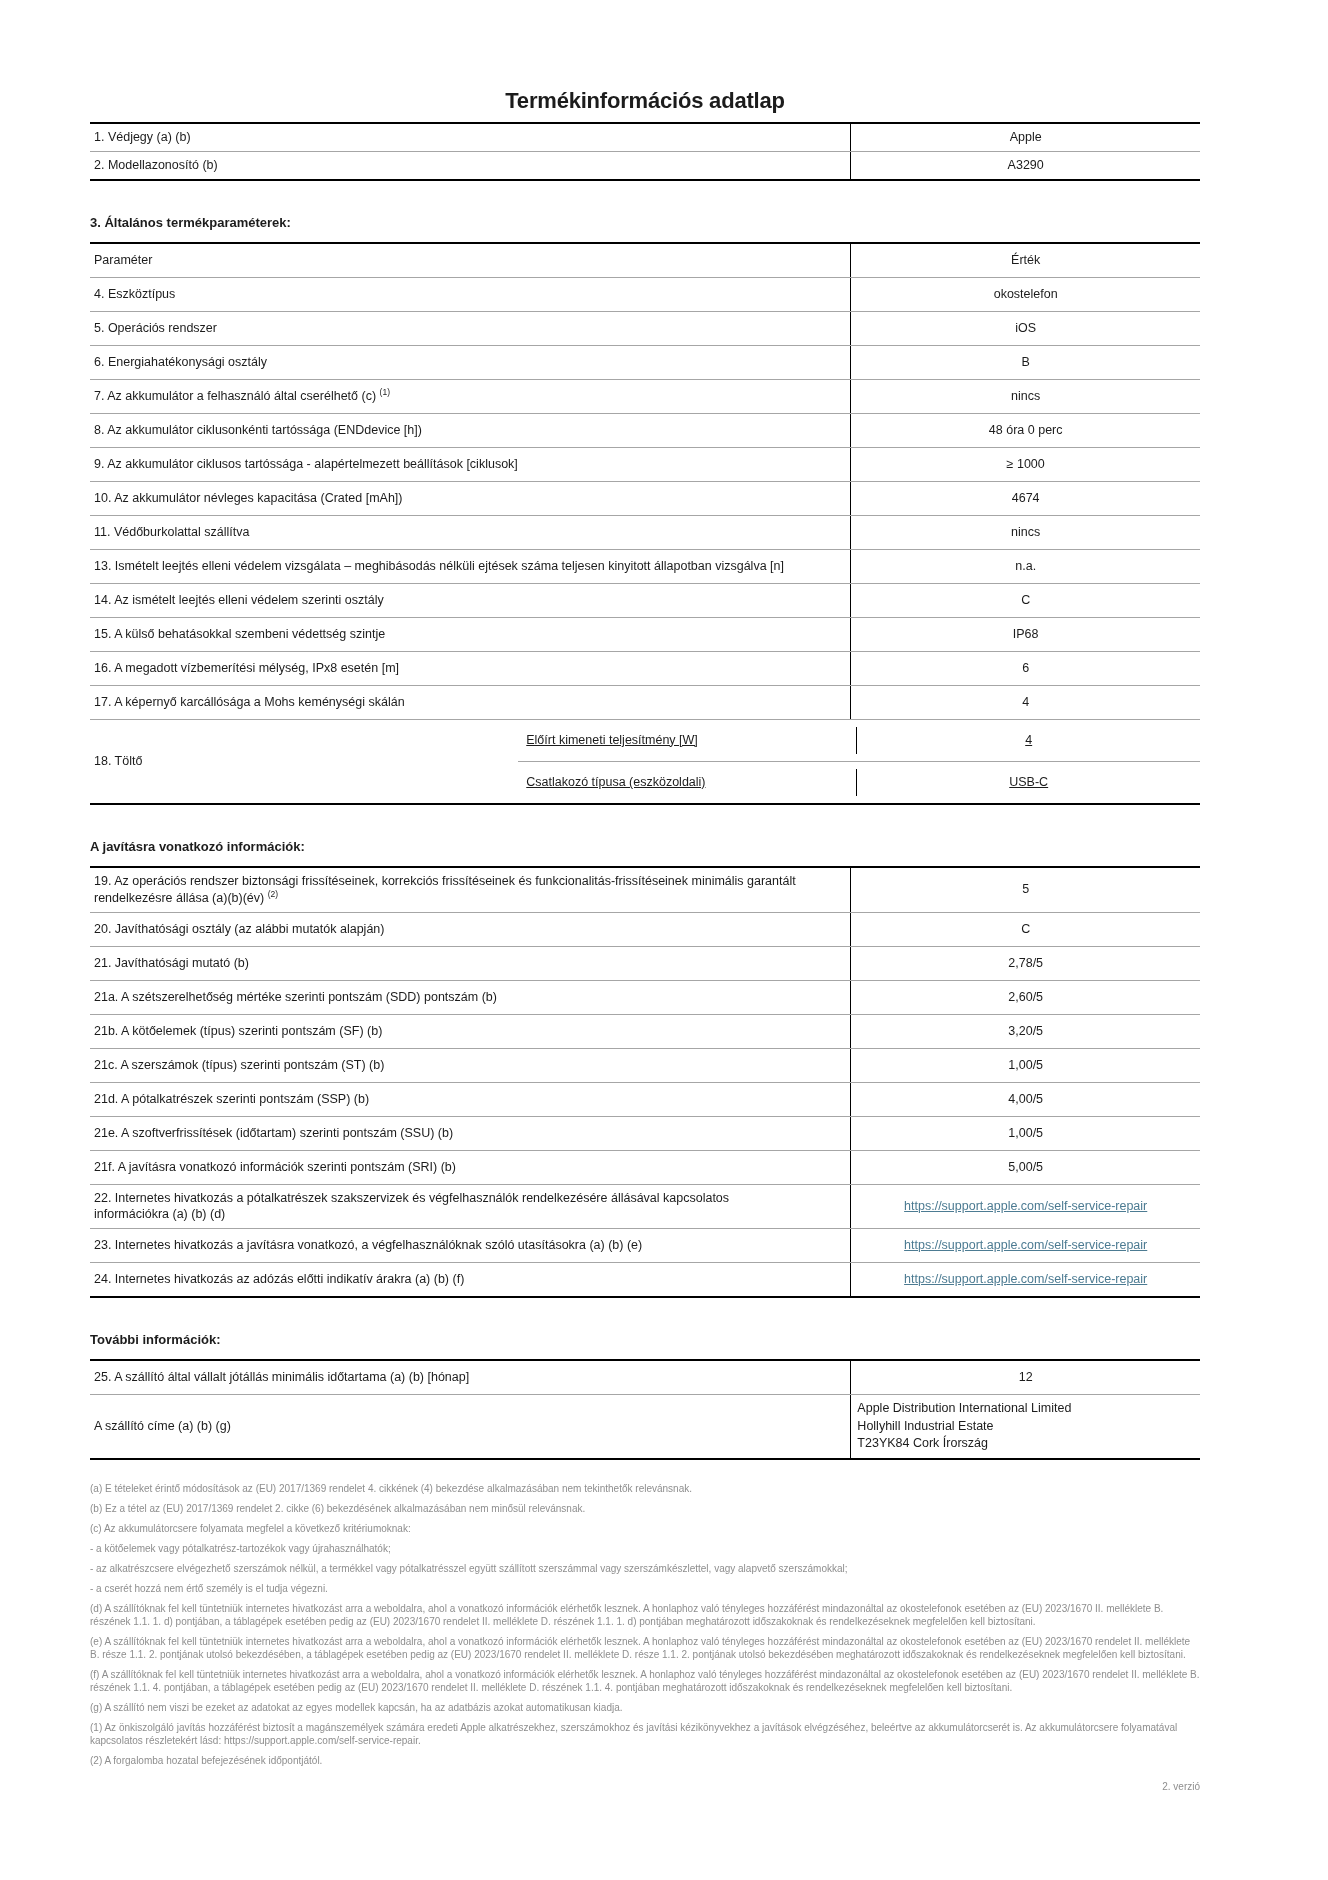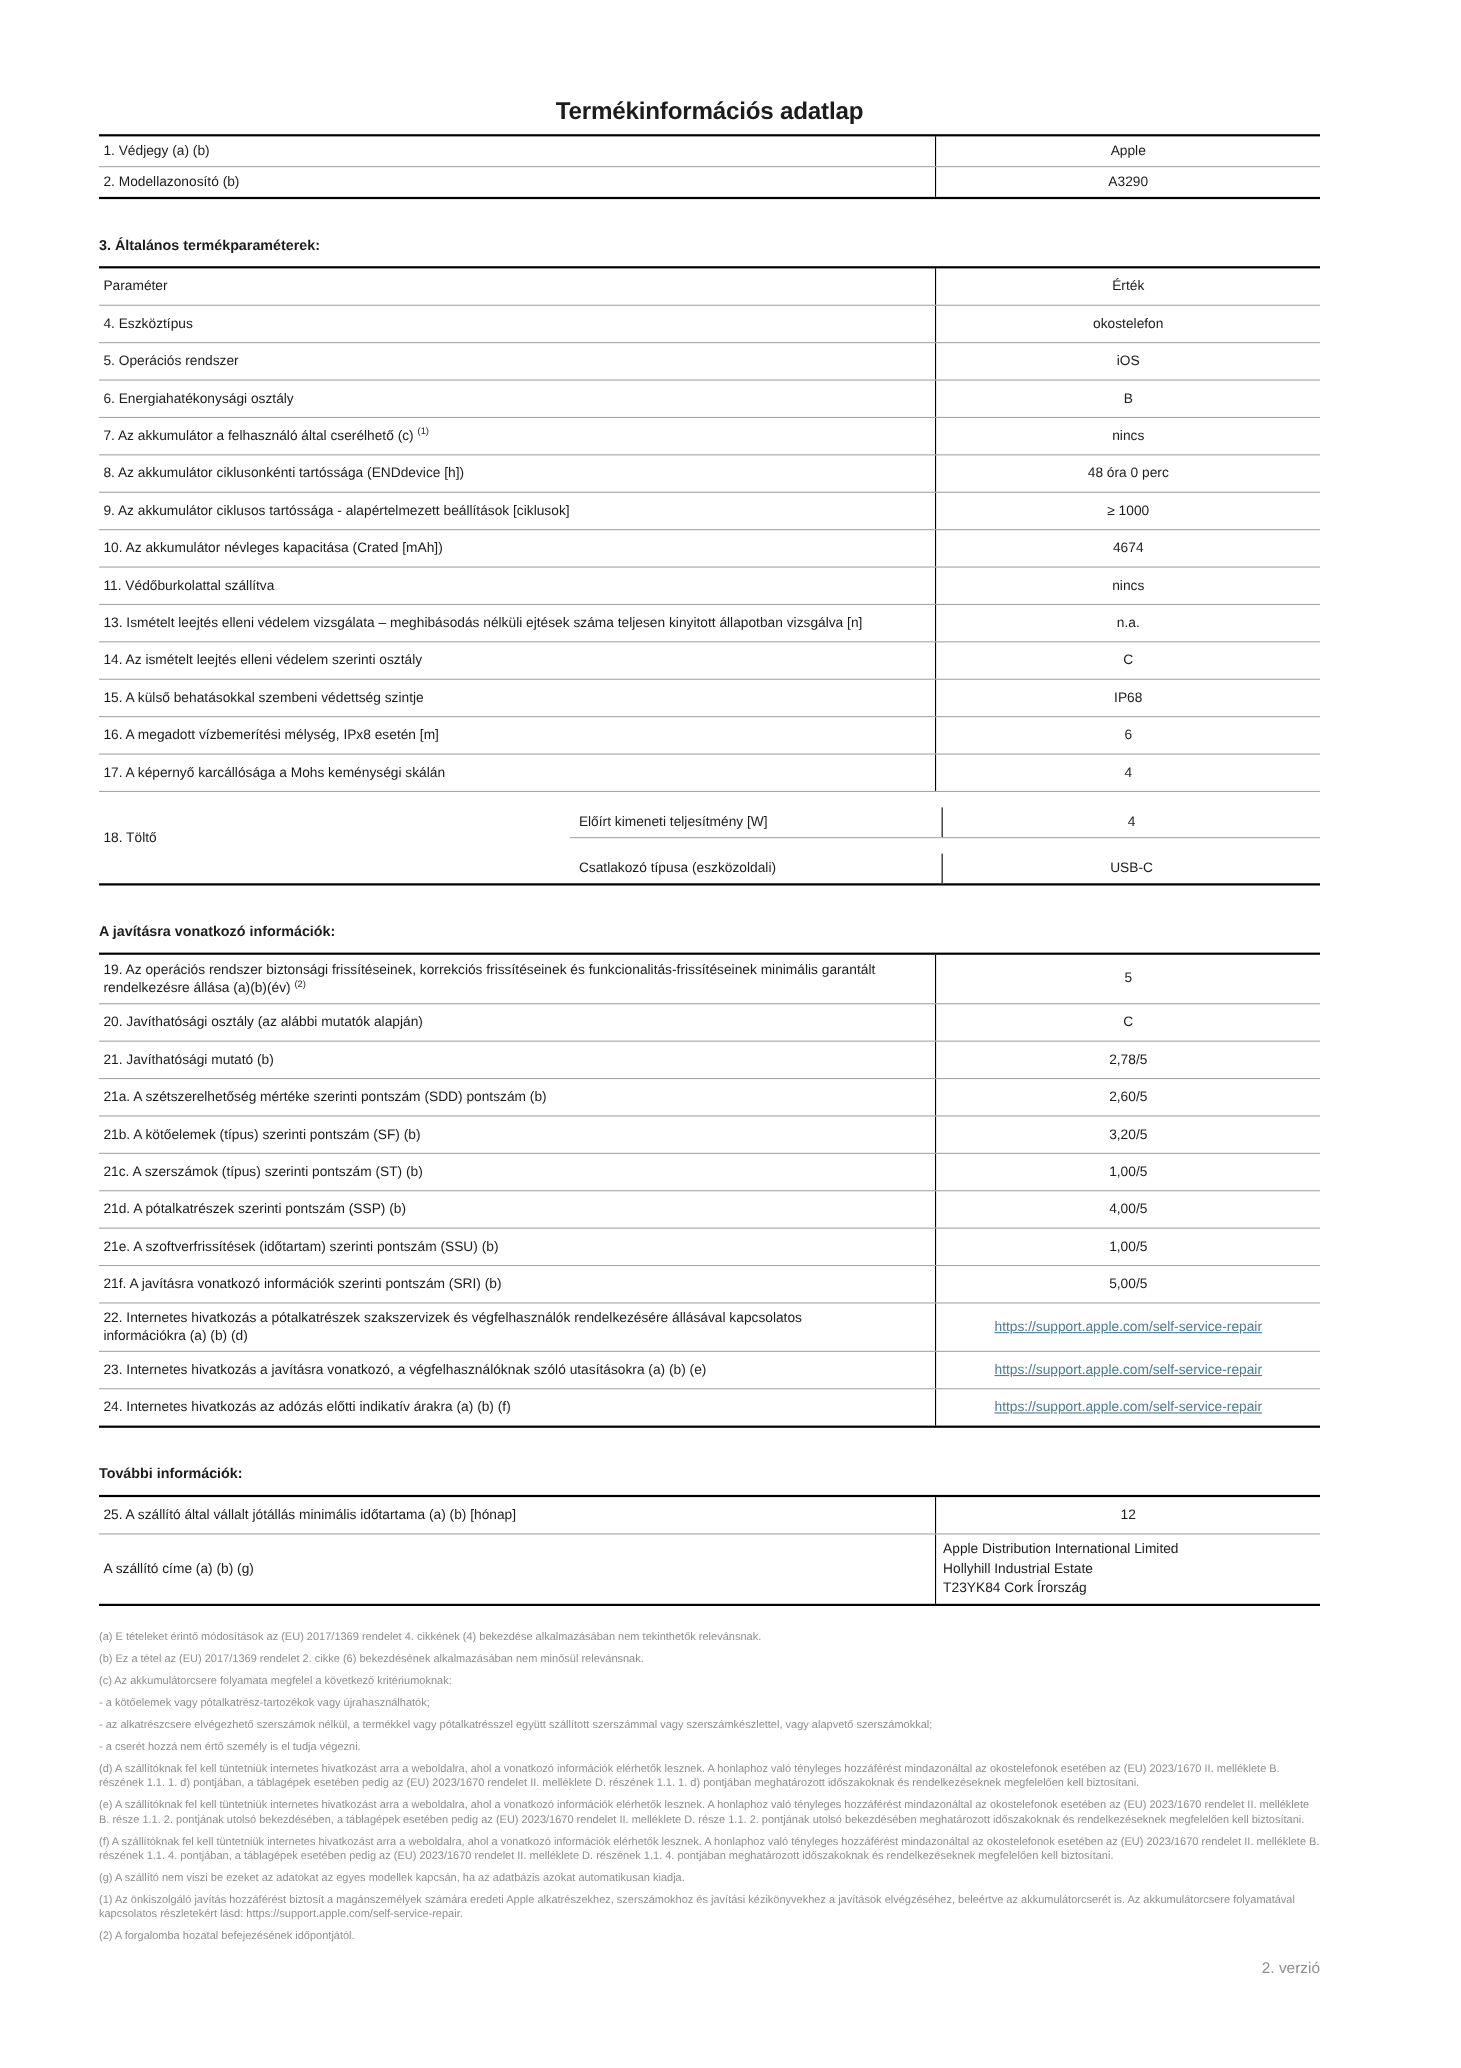--- a/index.html
+++ b/index.html
@@ -24,29 +24,29 @@
     width:31.5%;border-left:1px solid #000;
     display:flex;align-items:center;justify-content:center;
     text-align:center;padding:5px 6px;line-height:1.35;box-sizing:border-box;margin-left:40px;
   }
   .cell-value.left{justify-content:flex-start;text-align:left;padding-left:6px;}
   sup{font-size:8.5px;line-height:0;}
   .section-heading{font-weight:bold;font-size:13px;margin:34px 0 12px 0;}
   .charger-row{padding:0;}
   .charger-label{width:37.5%;flex:none;}
   .charger-sub{flex:1;display:flex;flex-direction:column;}
-  .sub-row{display:flex;align-items:flex-end;min-height:41px;flex:1;}
+  .sub-row{display:flex;align-items:center;min-height:41px;flex:1;text-decoration:underline;}
   .sub-row + .sub-row{border-top:1px solid #a6a6a6;}
   .sub-label{flex:1;display:flex;align-items:center;padding:5px 8px;line-height:1.35;}
   .sub-row .cell-value{width:50.4%;}
   a.link{color:#4c7b92;text-decoration:underline;cursor:pointer;}
   .addr-lines div{line-height:1.4;}
   .footnotes{margin-top:22px;color:#8e8e8e;font-size:10px;line-height:1.3;}
   .footnotes .fn{margin:0 0 7px 0;}
-  .version{margin-top:14px;text-align:right;color:#8e8e8e;font-size:14px;}
+  .version{margin-top:14px;text-align:right;color:#8e8e8e;font-size:10px;}
 </style>
 </head>
 <body>
 
 <div class="page">
 
   <h1 class="doc-title">Termékinformációs adatlap</h1>
 
   <div class="tbl tbl-id">
     <div class="row">

